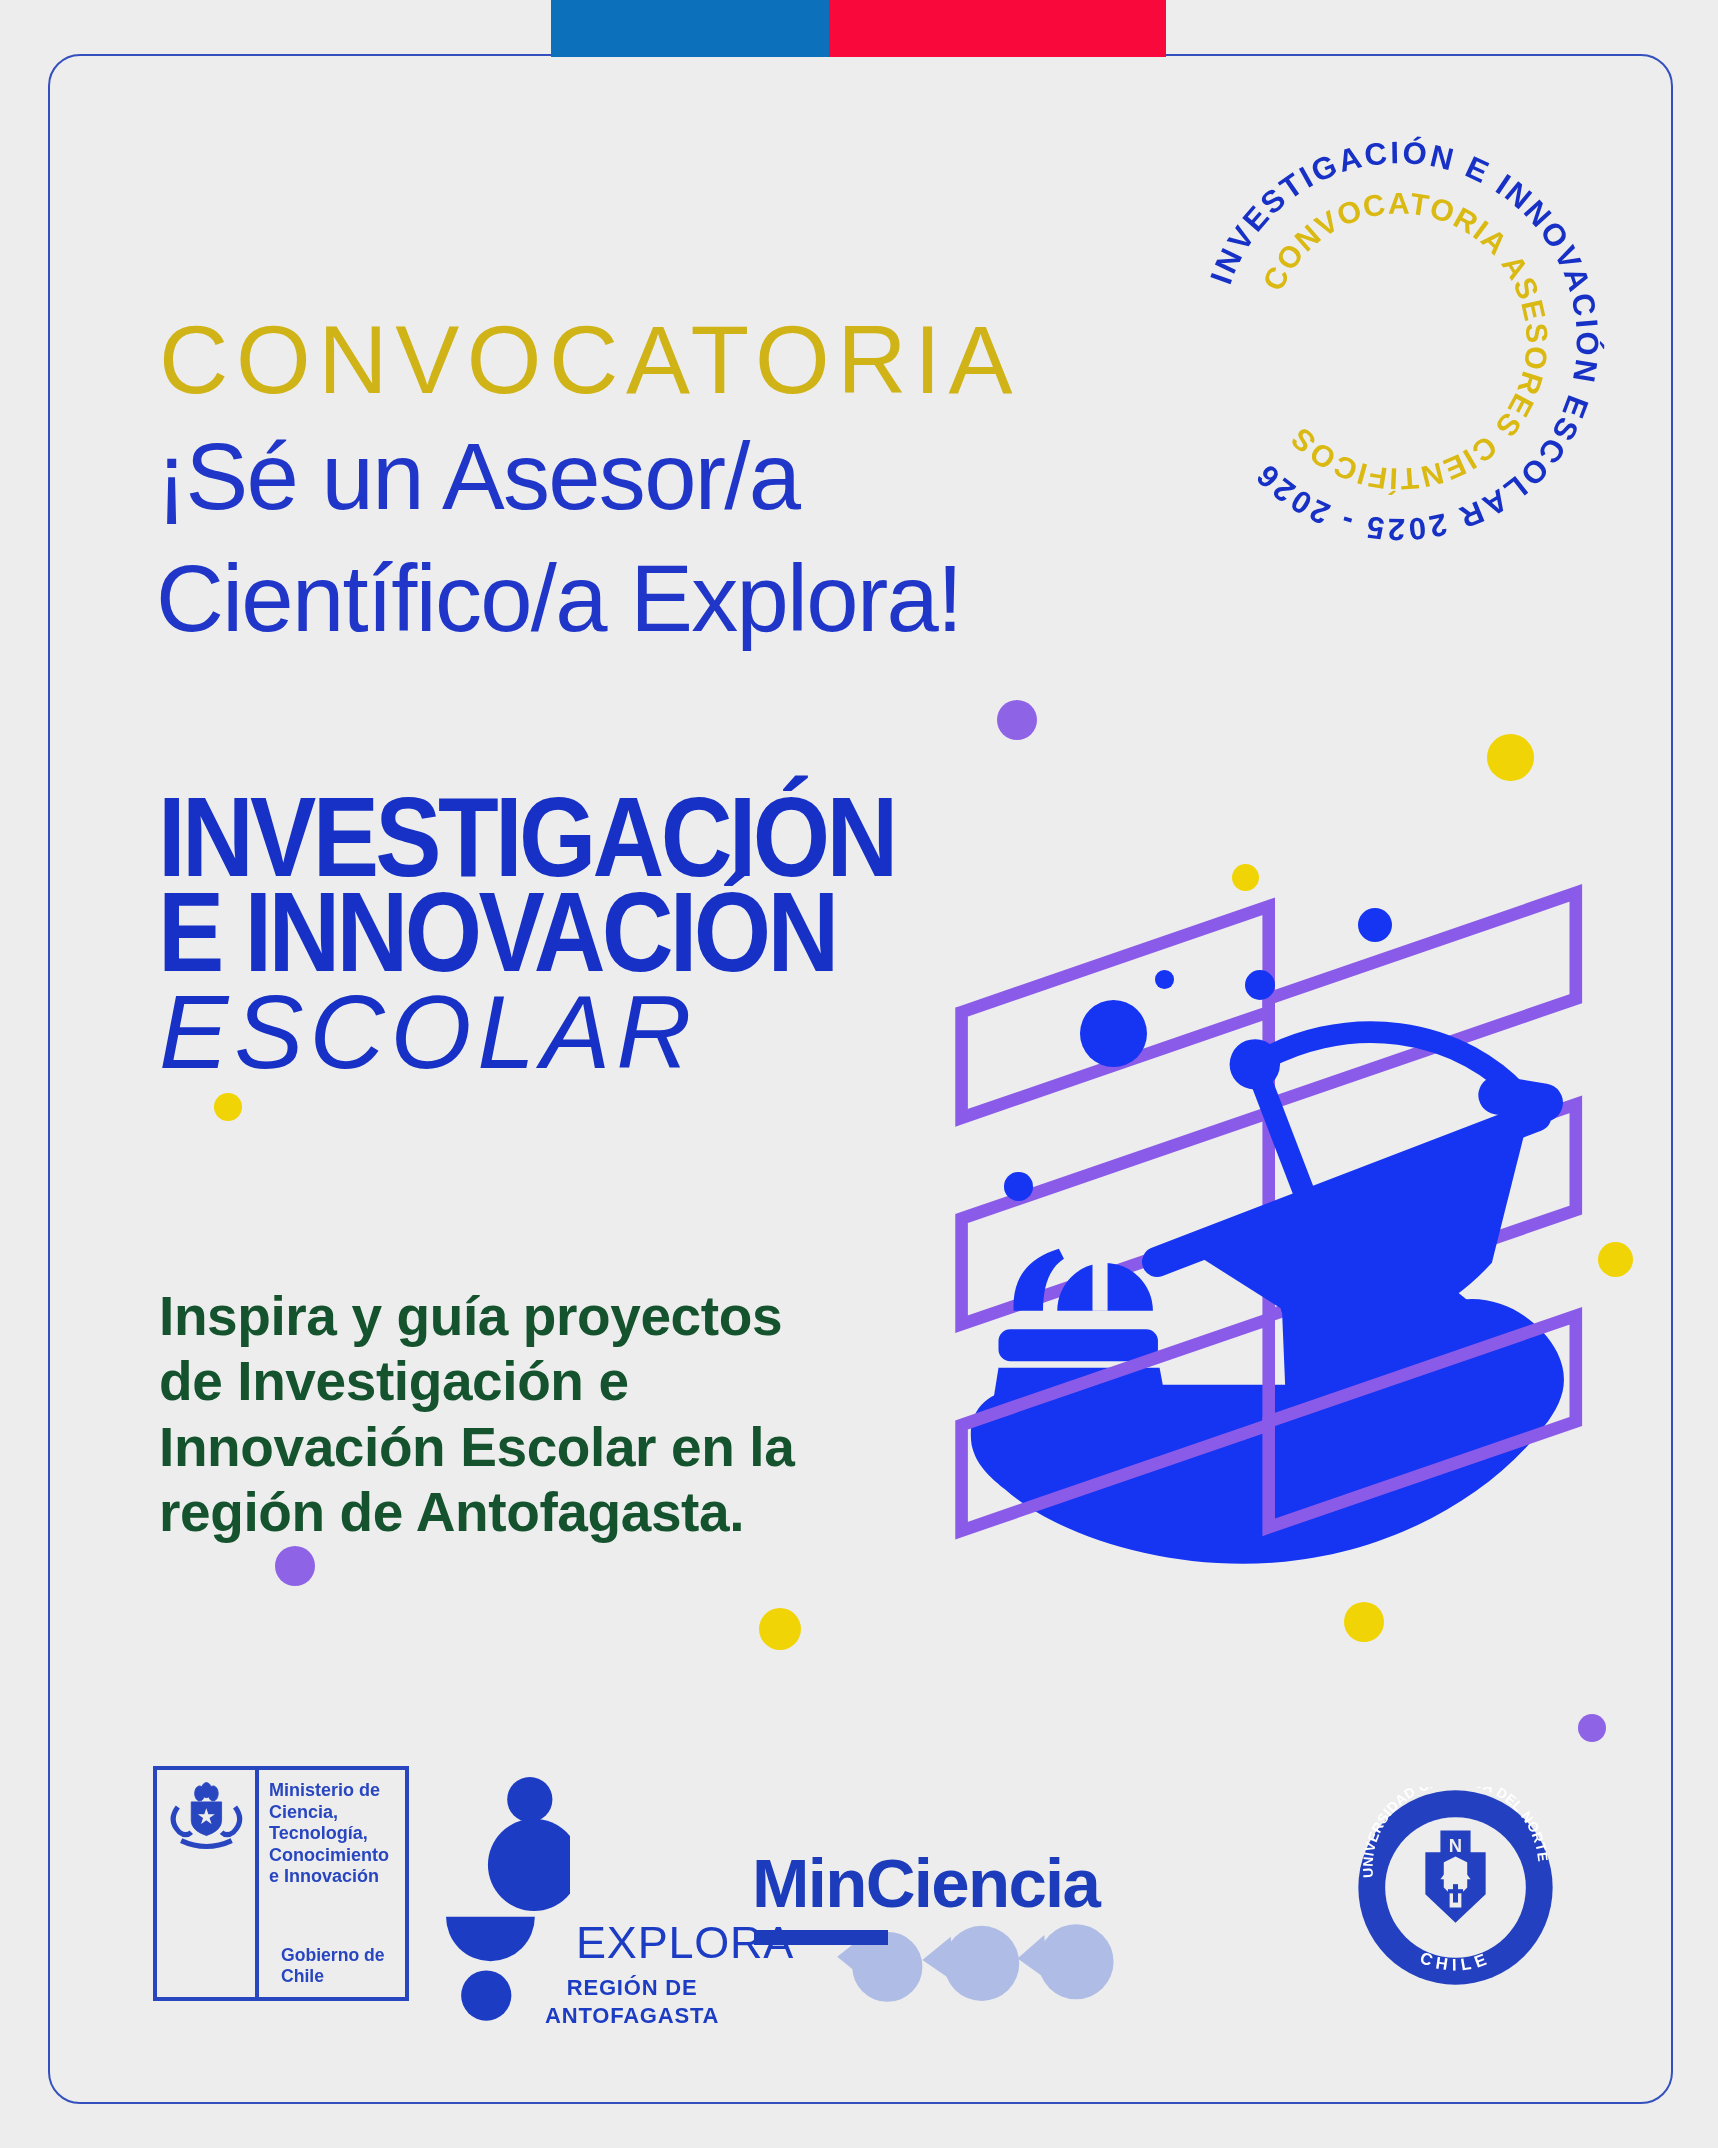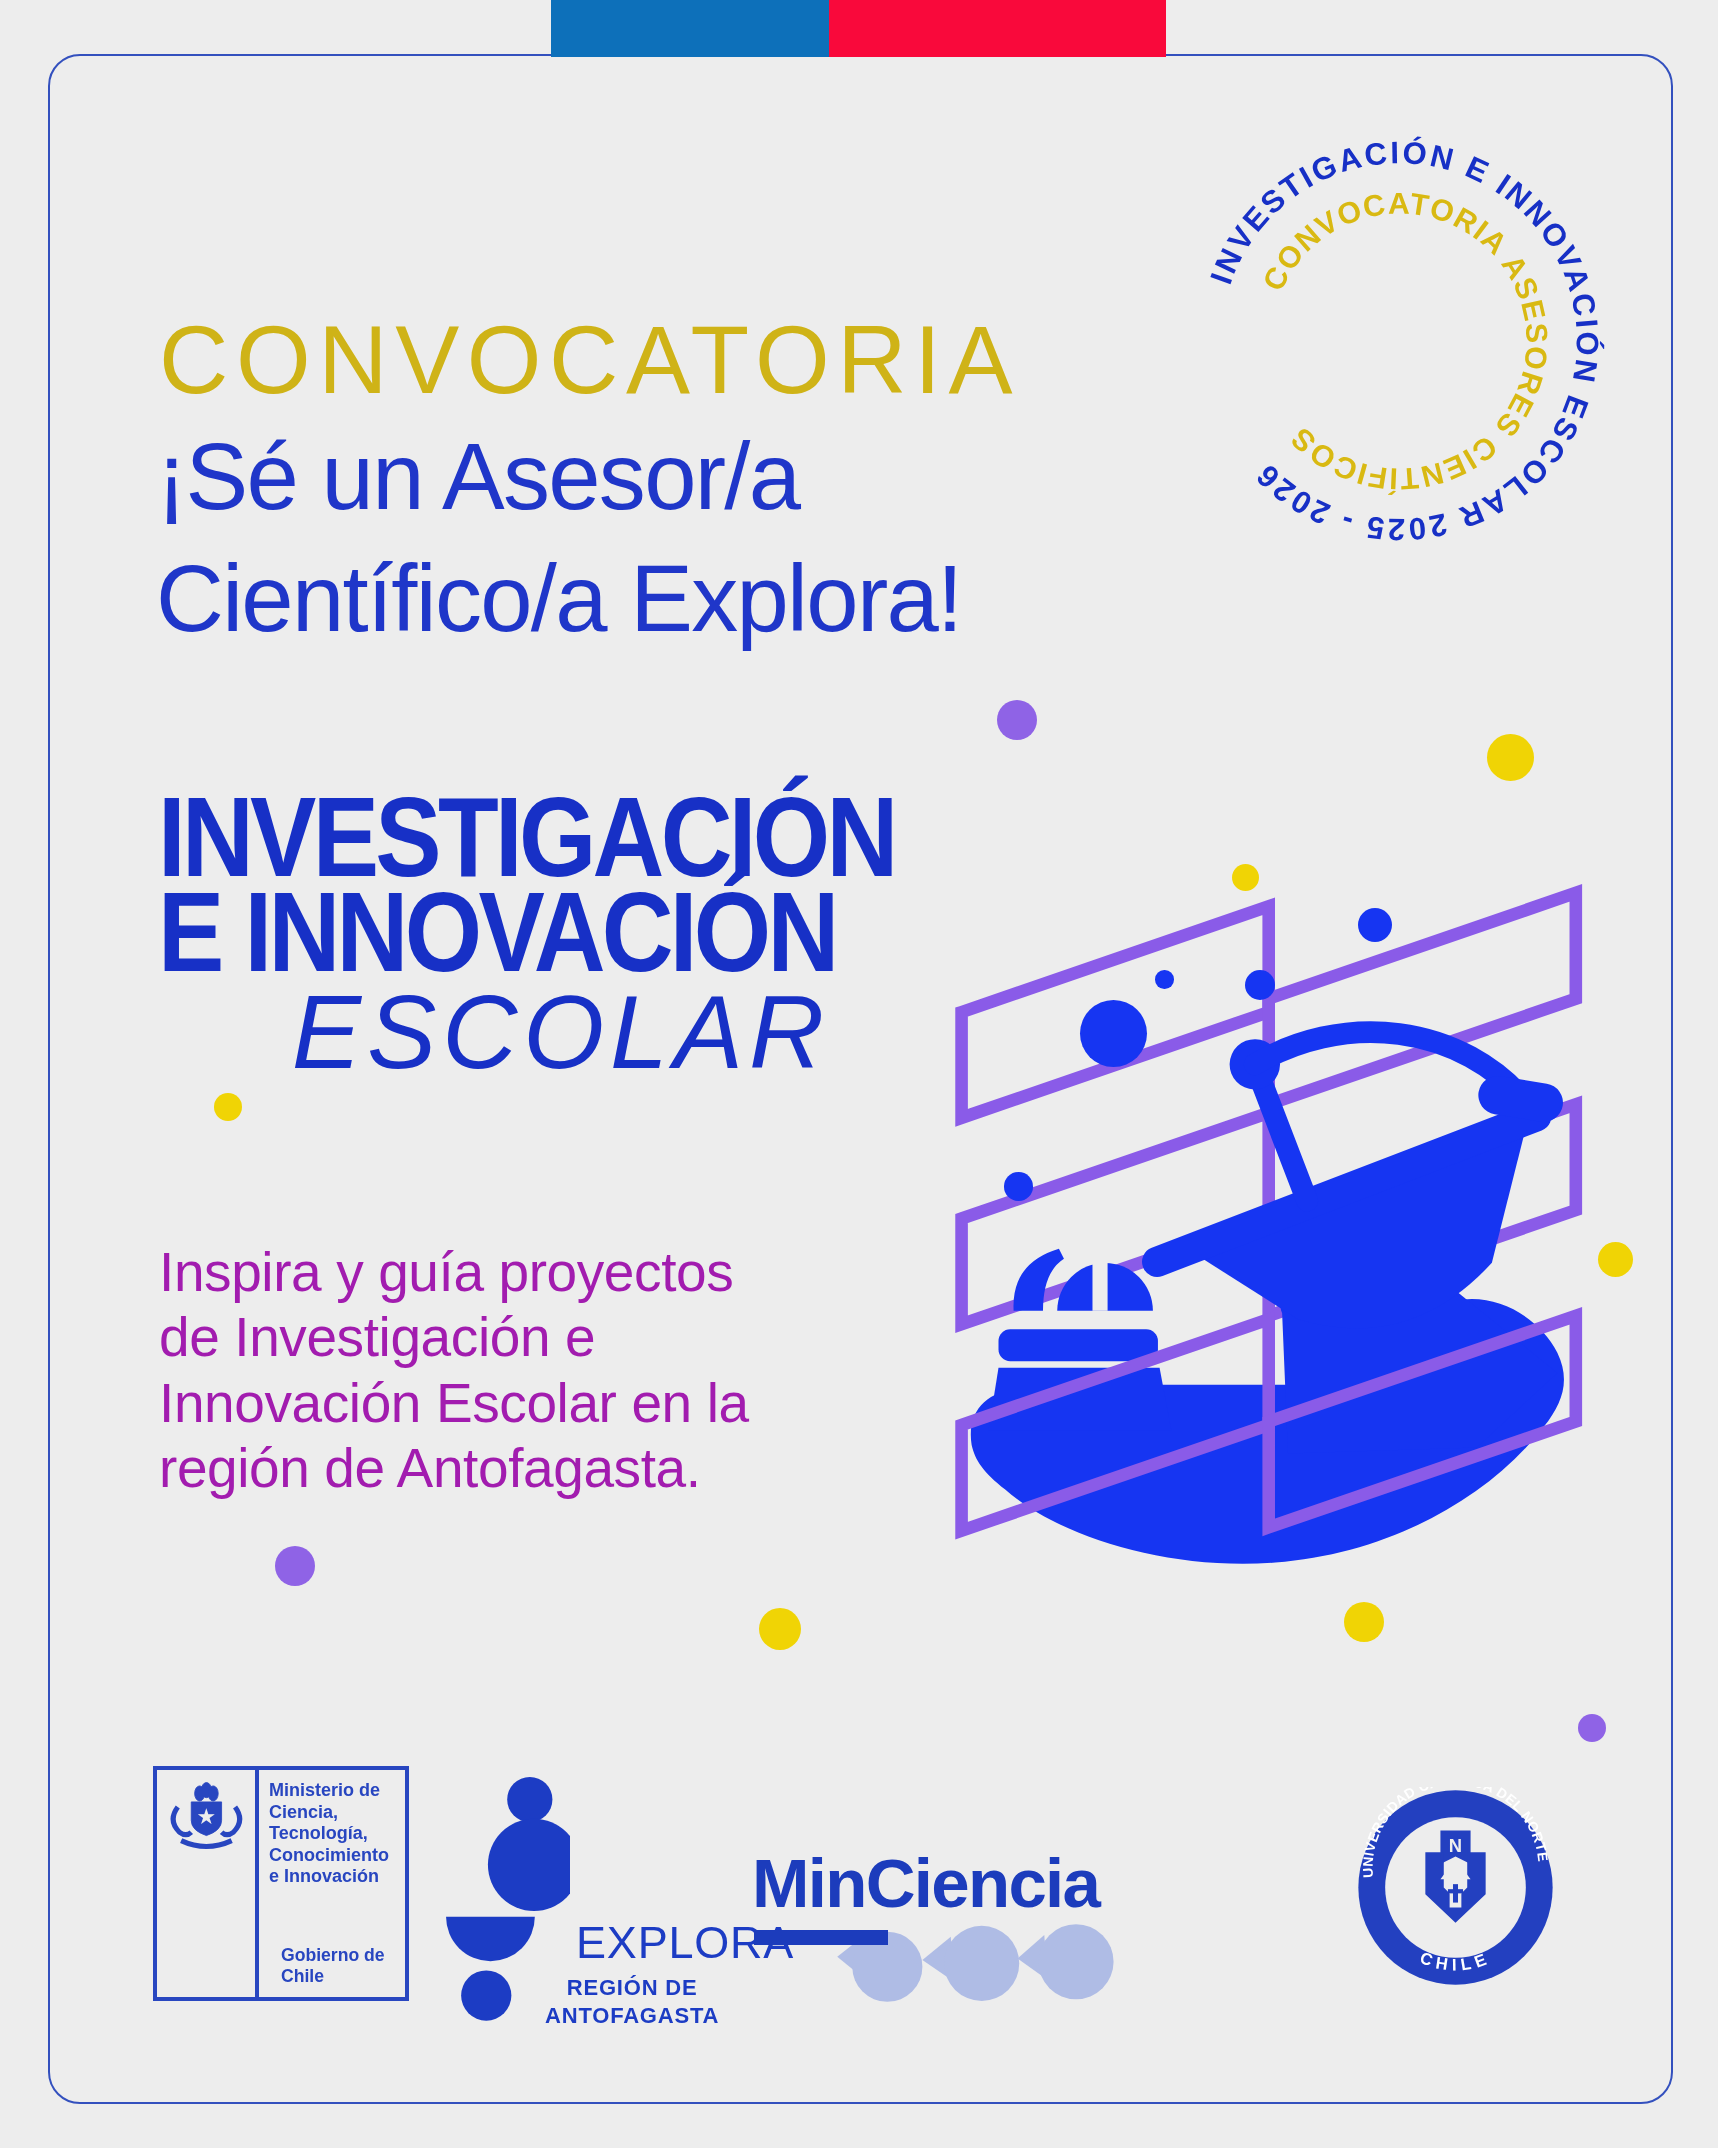--- a/index.html
+++ b/index.html
@@ -31,28 +31,28 @@
     font-size:94px;font-weight:400;letter-spacing:-1.7px;
     color:#1F36C9;line-height:1.3;white-space:pre-line;z-index:3;
   }
   .headline{
     left:158px;top:790px;
     font-size:113px;font-weight:700;letter-spacing:-4.2px;
     color:#1730C6;line-height:0.845;white-space:pre-line;z-index:3;
     transform:scaleX(0.88);transform-origin:left top;
   }
   .escolar{
-    left:159px;top:980px;width:671px;text-align:right;
+    left:159px;top:980px;width:671px;text-align:left;
     font-size:104px;font-style:italic;font-weight:400;letter-spacing:5.9px;
     color:#1730C6;line-height:1;z-index:3;
   }
   .bodytext{
-    left:159px;top:1240px;
-    font-size:55px;font-weight:400;letter-spacing:-0.4px;
-    color:#a21caf;line-height:1.19;white-space:pre-line;z-index:3;
+    left:159px;top:1284px;
+    font-size:55px;font-weight:700;letter-spacing:-0.4px;
+    color:#14532d;line-height:1.19;white-space:pre-line;z-index:3;
   }
 
   
   .dot{border-radius:50%;z-index:8;}
   .dot.purple{background:#8F63E6;}
   .dot.yellow{background:#F0D405;}
   .dot.blue{background:#1635F2;}
 
   
   .illus{left:906px;top:856px;width:764px;height:772px;z-index:4;}

